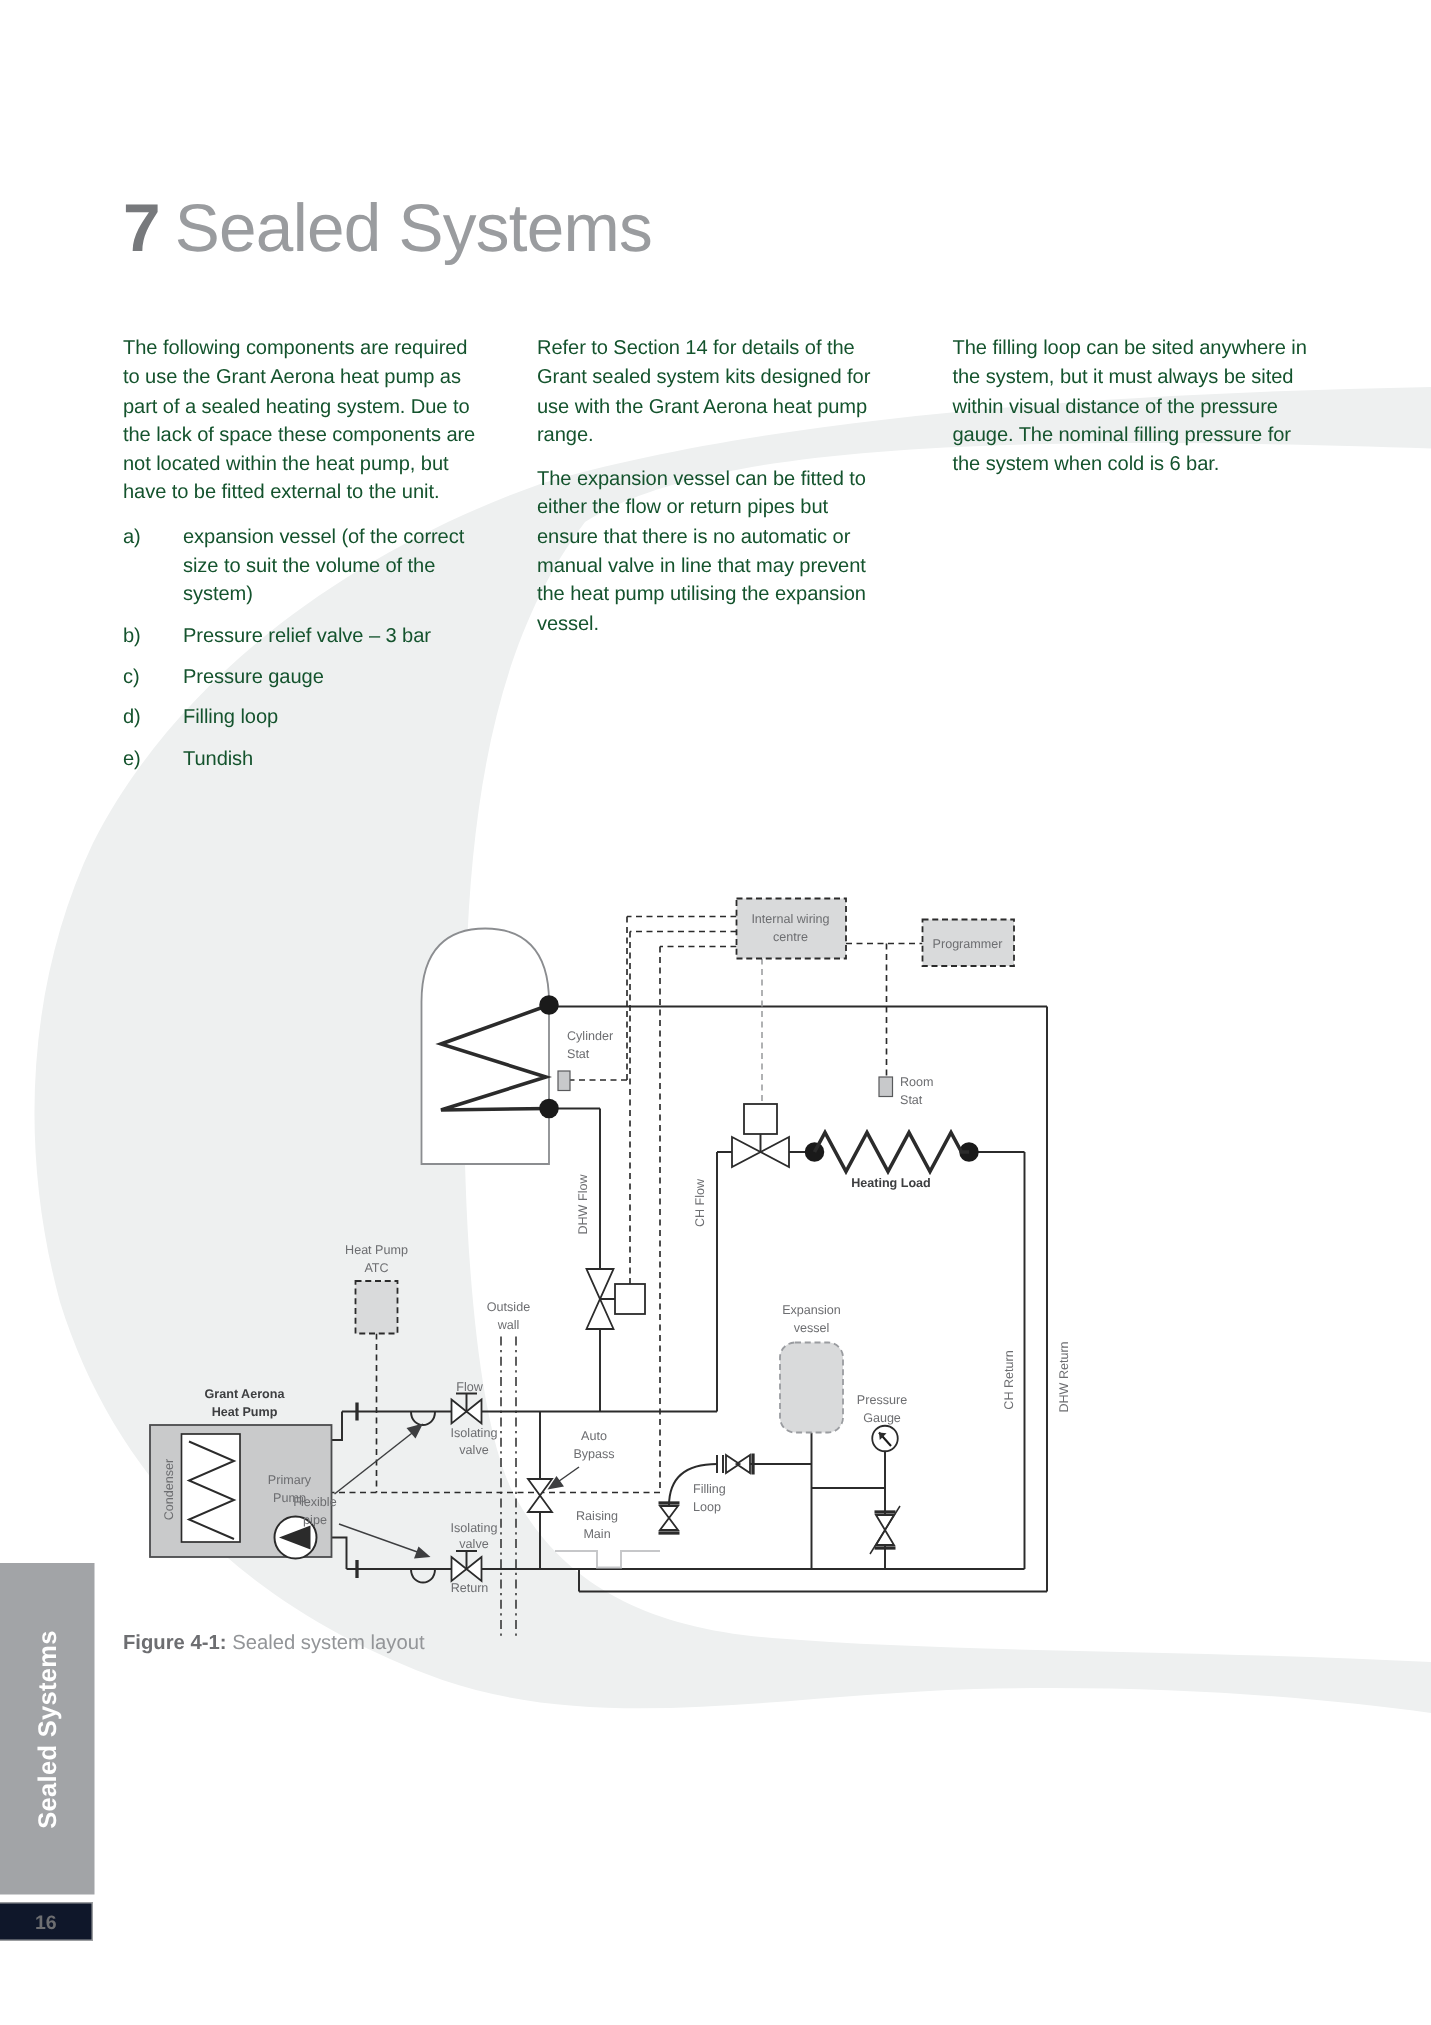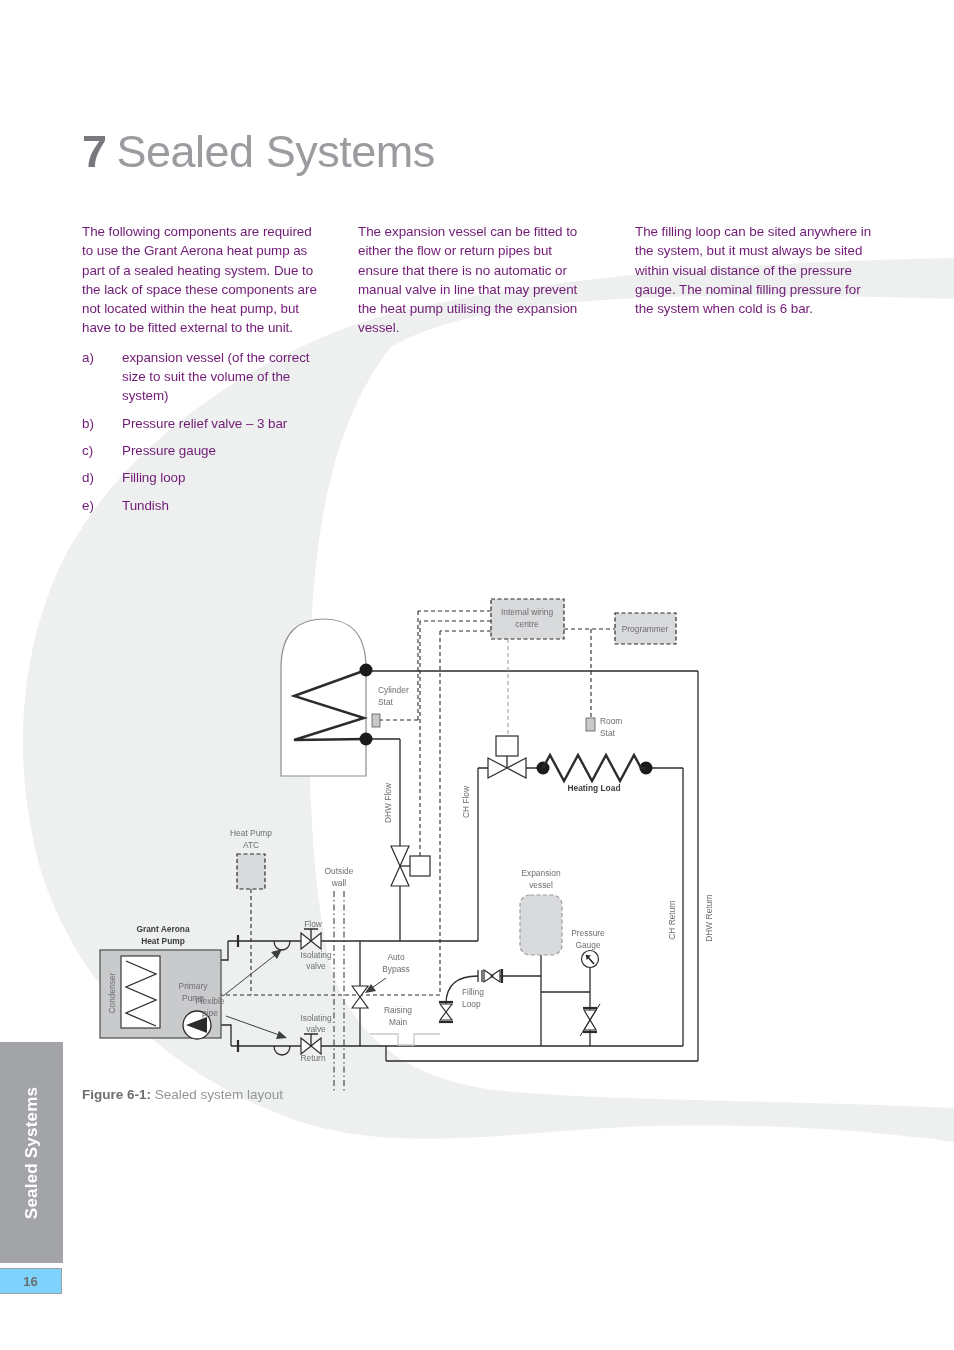--- a/index.html
+++ b/index.html
@@ -8,39 +8,39 @@
     font-family:"Liberation Sans", sans-serif;overflow:hidden;
   }
   .abs{position:absolute;}
   
   #swoosh{left:0;top:0;pointer-events:none;}
   
   .title{left:82px;top:126px;font-size:45px;letter-spacing:-0.5px;white-space:nowrap;}
   .title .num{font-weight:bold;color:#77797c;}
   .title .txt{font-weight:normal;color:#9a9c9f;margin-left:10px;}
   
-  .col{top:222px;font-size:13.4px;line-height:19.3px;color:#701a75;letter-spacing:-0.05px;}
+  .col{top:222px;font-size:13.4px;line-height:19.3px;color:#14532d;letter-spacing:-0.05px;}
   .col p{margin:0 0 10px 0;}
   #col1{left:82px;width:240px;}
   #col2{left:358px;width:238px;}
   #col3{left:635px;width:240px;}
   .li{display:flex;margin:0 0 8px 0;}
   .li .lab{width:24px;flex:0 0 24px;}
   .li .txt{flex:1;margin-left:16px;}
   
   .figcap{left:82px;top:1087px;font-size:13.5px;color:#939598;}
   .figcap b{color:#6d6e71;}
   
   .side-tab{left:0;top:1042px;width:63px;height:221px;background:#a2a4a7;}
   .side-tab span{
     position:absolute;left:50%;top:50%;transform:translate(-50%,-50%) rotate(-90deg);
     white-space:nowrap;color:#ffffff;font-weight:bold;font-size:17px;letter-spacing:0.2px;
   }
   .page-box{
-    left:0;top:1268px;width:61px;height:24px;background:#7dd3fc;
+    left:0;top:1268px;width:61px;height:24px;background:#0f172a;
     border:1.5px solid #9b9da0;border-left:none;
     display:flex;align-items:center;justify-content:center;
     font-size:13px;font-weight:bold;color:#6d6e71;
   }
   
   #diagram{left:88px;top:588px;}
   #diagram text{font-size:8.4px;fill:#6d6e71;}
   #diagram text.b{font-weight:bold;fill:#3d3e40;}
   .pipe{stroke:#2b2b2b;stroke-width:1.3;fill:none;}
   .pipe2{stroke:#2b2b2b;stroke-width:2.4;fill:none;}
@@ -96,20 +96,21 @@
     <span class="lab">d)</span>
     <span class="txt">Filling loop</span>
   </div>
   <div class="li">
     <span class="lab">e)</span>
     <span class="txt">Tundish</span>
   </div>
 </div>
 
 <div class="abs col" id="col2">
+  <p>Refer to Section 14 for details of the Grant sealed system kits designed for use with the Grant Aerona heat pump range.</p>
   <p>The expansion vessel can be fitted to either the flow or return pipes but ensure that there is no automatic or manual valve in line that may prevent the heat pump utilising the expansion vessel.</p>
 </div>
 
 <div class="abs col" id="col3">
   <p>The filling loop can be sited anywhere in the system, but it must always be sited within visual distance of the pressure gauge. The nominal filling pressure for the system when cold is 6 bar.</p>
 </div>
 
 <svg id="diagram" class="abs" width="684" height="512" viewBox="0 0 684 512">
 
   <g>
@@ -264,21 +265,21 @@
   <text x="122" y="428" text-anchor="middle">pipe</text>
   <text x="308" y="372" text-anchor="middle">Auto</text>
   <text x="308" y="384" text-anchor="middle">Bypass</text>
   <text x="310" y="425" text-anchor="middle">Raising</text>
   <text x="310" y="437" text-anchor="middle">Main</text>
   <text x="374" y="407">Filling</text>
   <text x="374" y="419">Loop</text>
 </svg>
 
 <div class="abs figcap">
-  <b>Figure 6-1:</b><span> Sealed system layout</span>
+  <b>Figure 4-1:</b><span> Sealed system layout</span>
 </div>
 
 <div class="abs side-tab">
   <span>Sealed Systems</span>
 </div>
 <div class="abs page-box">
   <span>16</span>
 </div>
 
 </body></html>

